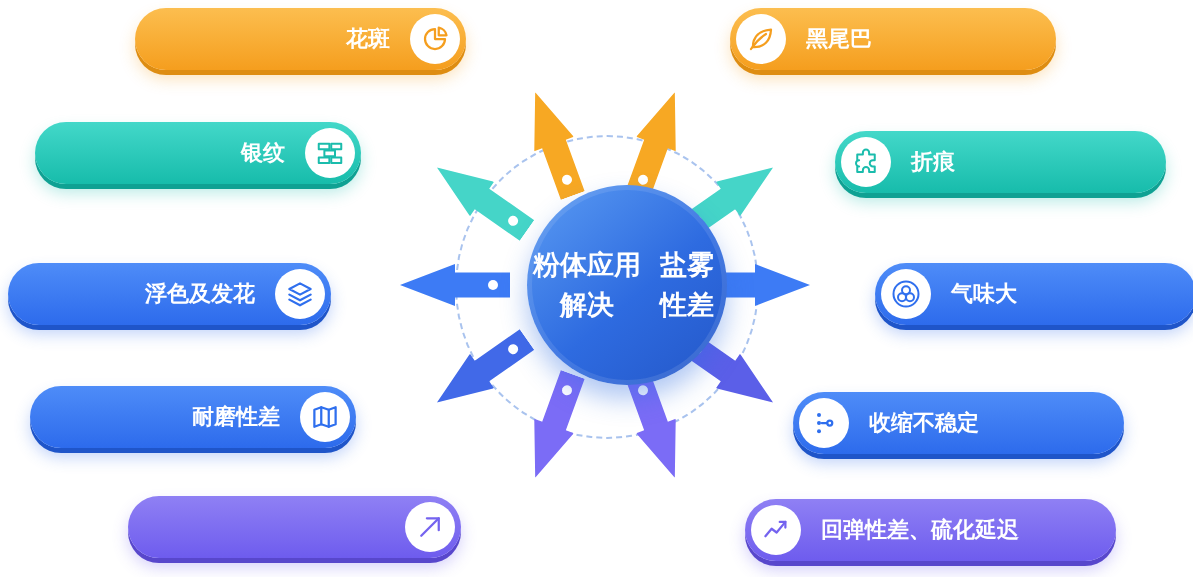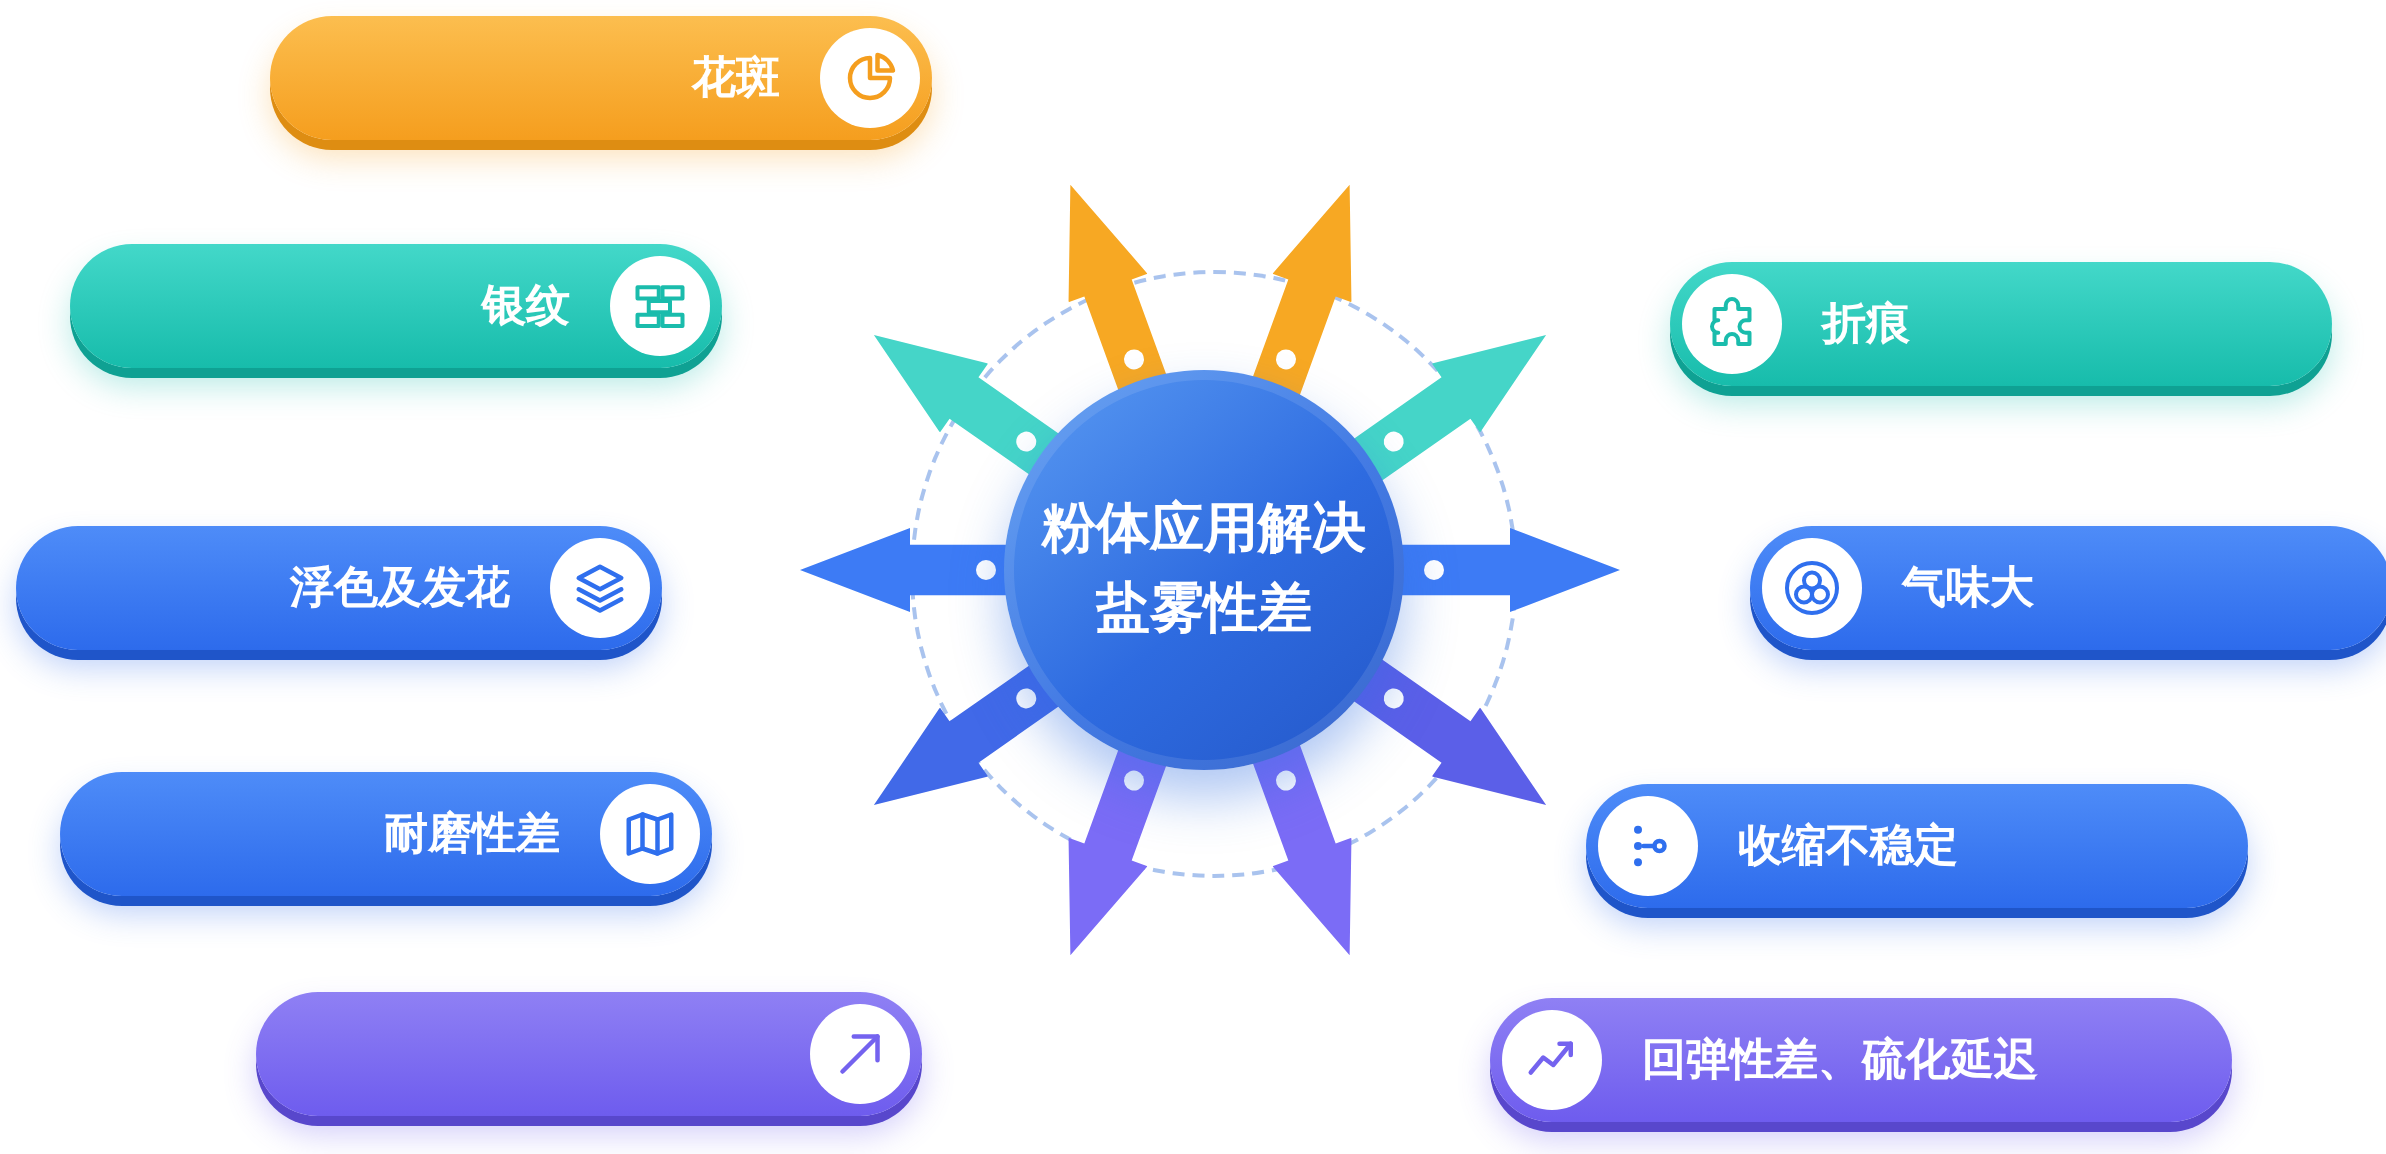--- a/index.html
+++ b/index.html
@@ -48,24 +48,24 @@
   .p8  { left:793px; top:392px; width:325px; }
   .p9  { left:128px; top:496px; width:327px; }
   .p10 { left:745px; top:499px; width:365px; }
 
   
   .dashed-ring {
     position:absolute; left:455px; top:135px; width:300px; height:300px;
     border:2px dashed #A9C3EE; border-radius:50%; z-index:1;
   }
   .center-circle {
-    position:absolute; left:502px; top:185px; width:200px; height:200px; border-radius:50%;
+    position:absolute; left:527px; top:185px; width:200px; height:200px; border-radius:50%;
     background:linear-gradient(140deg,#5B9CF3 0%,#2E6BE0 55%,#2457C8 100%);
     box-shadow:0 14px 26px rgba(46,107,224,.38), inset 0 0 0 5px rgba(255,255,255,.10);
-    display:flex; flex-direction:column; align-items:center; justify-content:center;
+    display:flex; flex-direction:row; align-items:center; justify-content:center;
     color:#fff; font-size:27px; font-weight:bold; text-align:center; line-height:1.5;
     z-index:5;
   }
 
   
   .arrow {
     position:absolute; width:110px; height:42px; z-index:2;
     clip-path:polygon(0 20%, 50% 20%, 50% 0, 100% 50%, 50% 100%, 50% 80%, 0 80%);
   }
   .arrow .dot {
@@ -128,20 +128,29 @@
   <div class="pill side-left orange p1">
     <span class="label">花斑</span>
     <span class="icon-circle">
       <svg viewBox="0 0 24 24" fill="none" stroke="currentColor" stroke-width="1.8" stroke-linecap="round" stroke-linejoin="round">
         <path d="M12 12V4a8 8 0 1 0 8 8h-8z"></path>
         <path d="M15 9V2.8A8.2 8.2 0 0 1 21.2 9z"></path>
       </svg>
     </span>
   </div>
 
+  <div class="pill side-right orange p2">
+    <span class="icon-circle">
+      <svg viewBox="0 0 24 24" fill="none" stroke="currentColor" stroke-width="1.8" stroke-linecap="round" stroke-linejoin="round">
+        <path d="M5.5 18.5C5.5 10 11 5 20 4.5c-.5 9-5.5 14.5-14.5 14z"></path>
+        <path d="M4 20c4-6 8-9.5 12-12"></path>
+      </svg>
+    </span>
+    <span class="label">黑尾巴</span>
+  </div>
 
   <div class="pill side-right teal p4">
     <span class="icon-circle">
       <svg viewBox="0 0 24 24" fill="none" stroke="currentColor" stroke-width="1.6" stroke-linejoin="round">
         <path d="M9.5 4.5a2.5 2.5 0 0 1 5 0V6H19v4.5h-1.5a2.5 2.5 0 0 0 0 5H19V20h-4.5v-1.5a2.5 2.5 0 0 0-5 0V20H5v-4.5h1.5a2.5 2.5 0 0 1 0-5H5V6h4.5z"></path>
       </svg>
     </span>
     <span class="label">折痕</span>
   </div>
 

